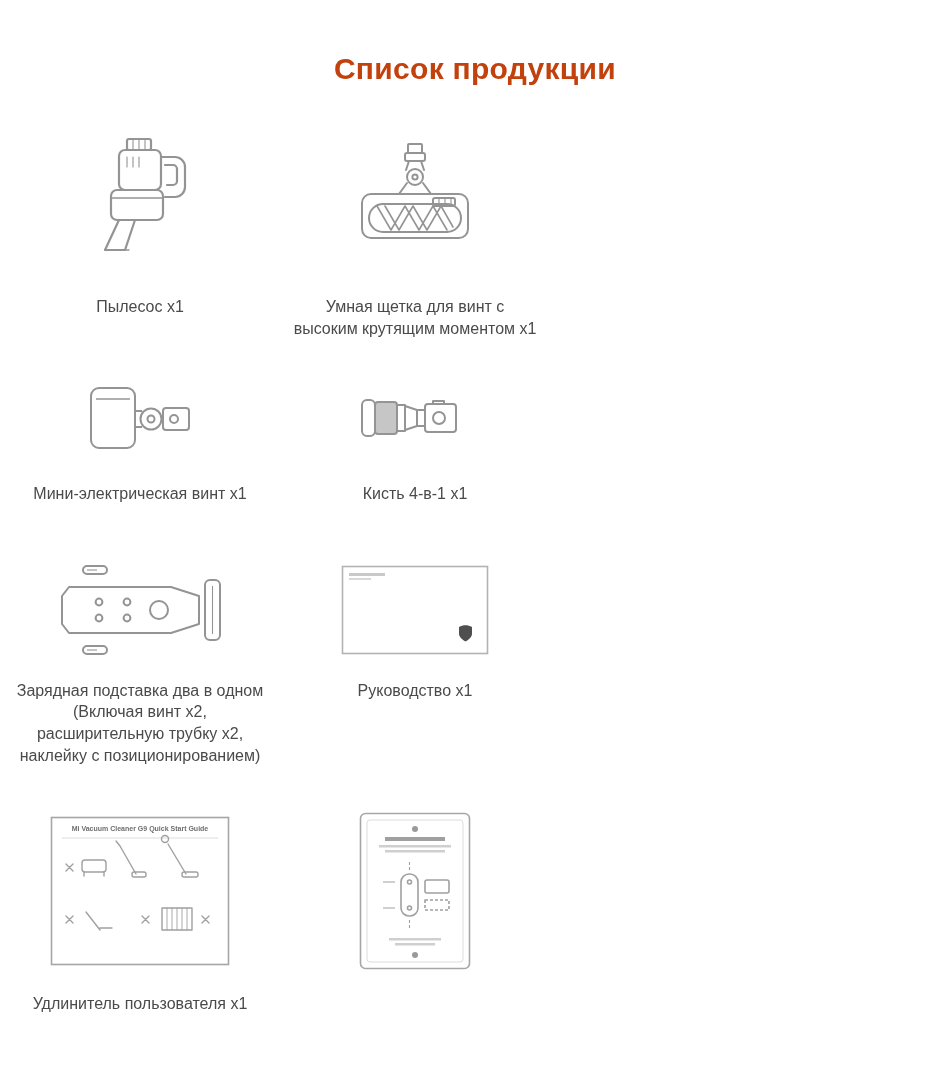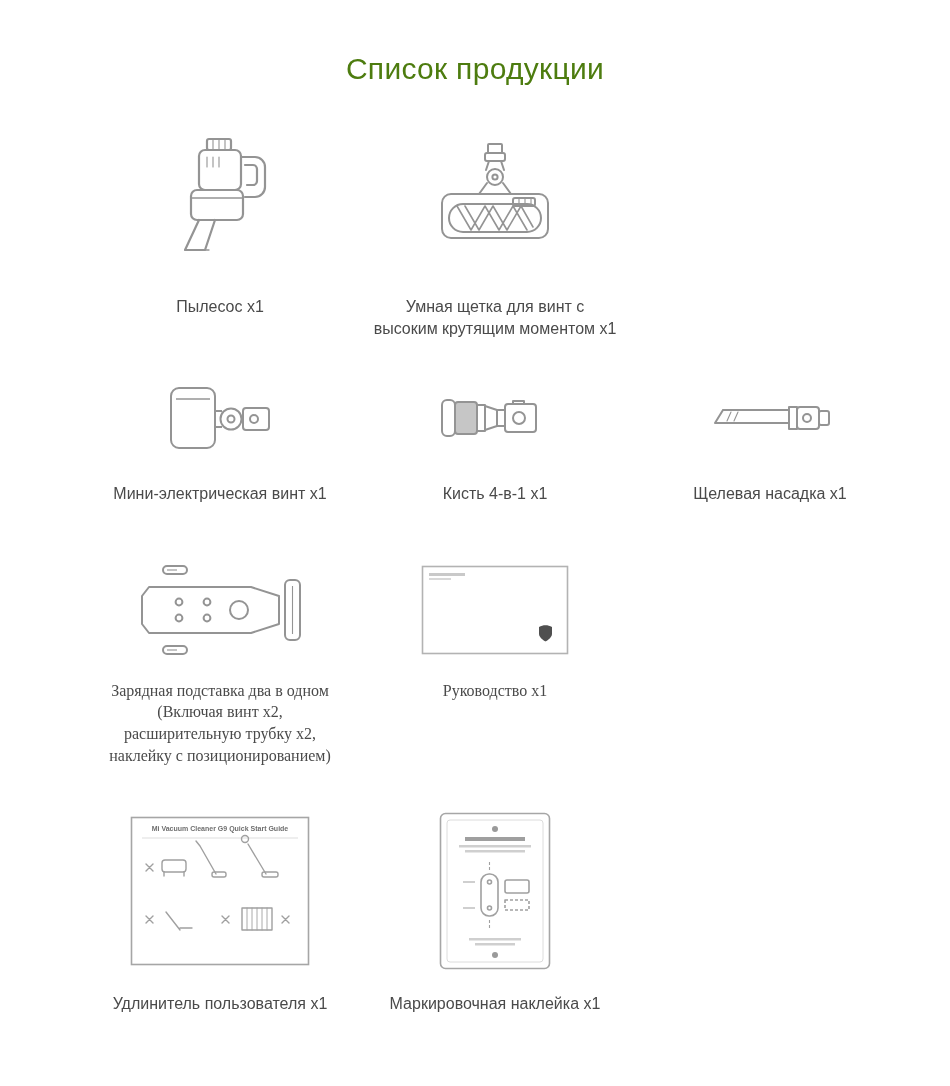--- a/index.html
+++ b/index.html
@@ -6,34 +6,33 @@
   html, body { background: #ffffff; }
   body {
     width: 950px; height: 1086px;
     font-family: "Liberation Sans", sans-serif;
     overflow: hidden;
   }
   .title {
     margin-top: 52px;
     text-align: center;
     font-size: 30px;
-    font-weight: normal;
-    color: #4d7c0f;
+    font-weight: bold;
+    color: #c2410c;
     letter-spacing: 0.3px;
   }
   .row {
     display: grid;
     grid-template-columns: 280px 270px 280px;
-    padding-left: 80px;
     padding-right: 40px;
     align-items: start;
   }
   .row1 { margin-top: 40px; }
   .row2 { margin-top: 34px; }
-  .row3 { margin-top: 55px; font-family: Liberation Serif, serif; }
+  .row3 { margin-top: 55px; }
   .row4 { margin-top: 42px; }
   .cell { display: flex; flex-direction: column; align-items: center; }
   .art { display: flex; align-items: center; justify-content: center; width: 100%; }
   .h150 { height: 150px; }
   .h90  { height: 90px; }
   .h100 { height: 100px; }
   .h165 { height: 165px; }
   .cap {
     margin-top: 20px;
     font-size: 16px;
@@ -126,35 +125,20 @@
           <rect x="60" y="19" width="8" height="16"></rect>
           <rect x="68" y="13" width="31" height="28" rx="3"></rect>
           <circle cx="82" cy="27" r="6"></circle>
           <path d="M76 13 v-3 h11 v3"></path>
         </g>
       </svg>
     </div>
     <figcaption class="cap">Кисть 4-в-1 x1</figcaption>
   </figure>
 
-  <figure class="cell">
-    <div class="art h90">
-      <svg width="122" height="30" viewBox="0 0 122 30">
-        <g fill="none" stroke="#949494" stroke-width="2" stroke-linejoin="round" stroke-linecap="round">
-          <path d="M14 7 H80 M6 20 H80 M14 7 L6 20"></path>
-          <path d="M22 9 l-4 9 M29 9 l-4 9" stroke-width="1.1"></path>
-          <rect x="80" y="4" width="8" height="22"></rect>
-          <rect x="88" y="4" width="22" height="22" rx="3"></rect>
-          <circle cx="98" cy="15" r="4"></circle>
-          <rect x="110" y="8" width="10" height="14" rx="2"></rect>
-        </g>
-      </svg>
-    </div>
-    <figcaption class="cap">Щелевая насадка x1</figcaption>
-  </figure>
 
 </div>
 
 <div class="row row3">
 
   <figure class="cell">
     <div class="art h100">
       <svg width="175" height="94" viewBox="0 0 175 94">
         <g fill="none" stroke="#949494" stroke-width="2" stroke-linejoin="round">
           <rect x="30" y="3" width="24" height="8" rx="4"></rect>
@@ -238,18 +222,17 @@
           <rect x="66" y="68" width="24" height="13" rx="2"></rect>
           <path d="M66 88 h24 v10 h-24 z" stroke-dasharray="3 2"></path>
           <path d="M50.5 50 v8 M50.5 108 v8" stroke-dasharray="3 2" stroke-width="1.1"></path>
           <path d="M24 70 h12 M24 96 h12" stroke-width="1.1"></path>
         </g>
         <rect x="30" y="126" width="52" height="2.5" fill="#cfcfcf"></rect>
         <rect x="36" y="131" width="40" height="2.5" fill="#cfcfcf"></rect>
         <circle cx="56" cy="143" r="3" fill="#9a9a9a"></circle>
       </svg>
     </div>
-    <figcaption class="cap">Маркировочная наклейка x1</figcaption>
   </figure>
 
   <div class="cell"></div>
 
 </div>
 
 </body></html>

